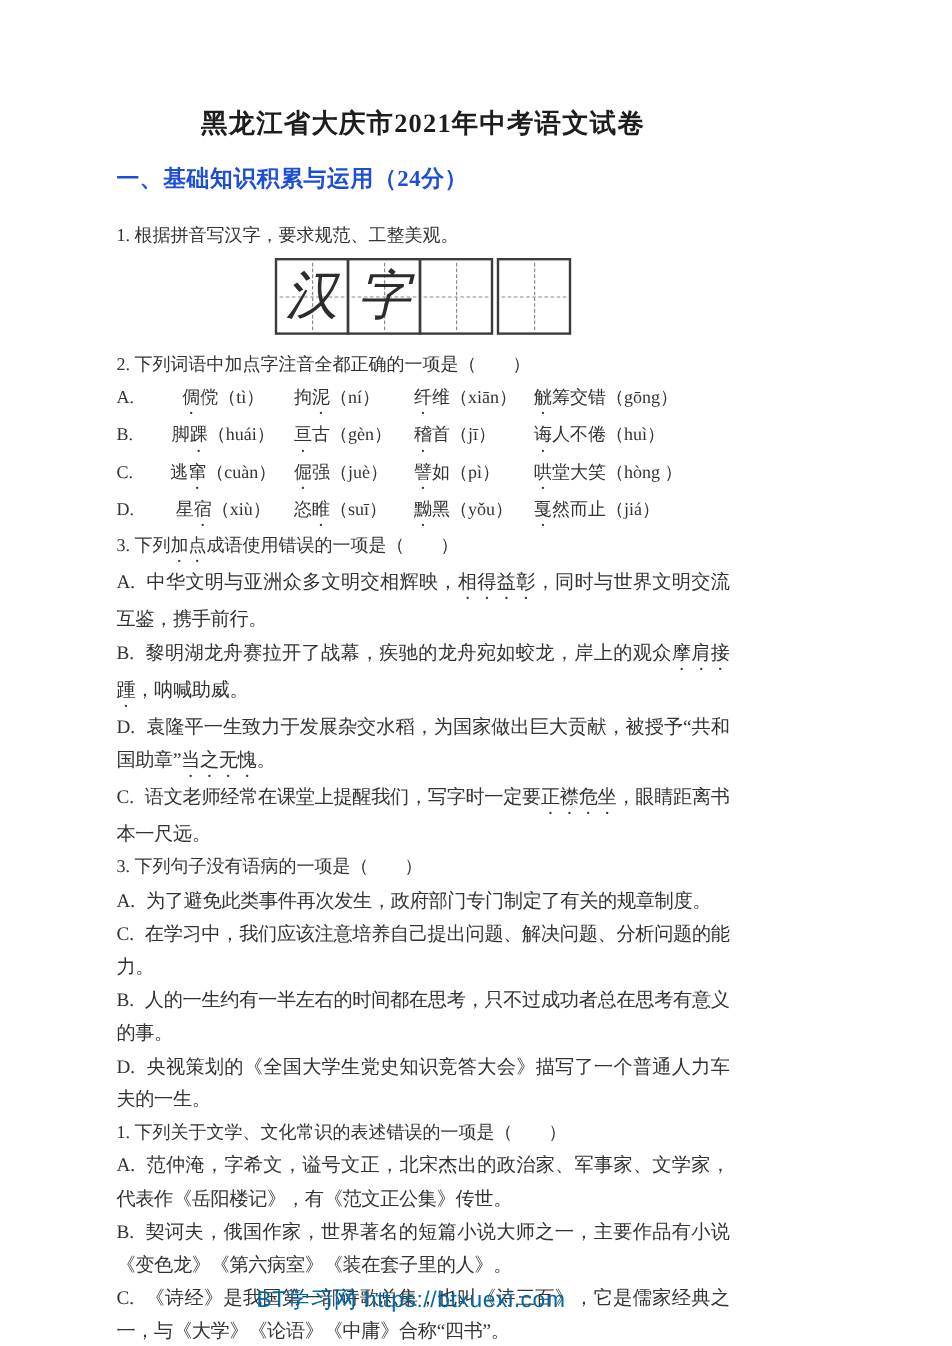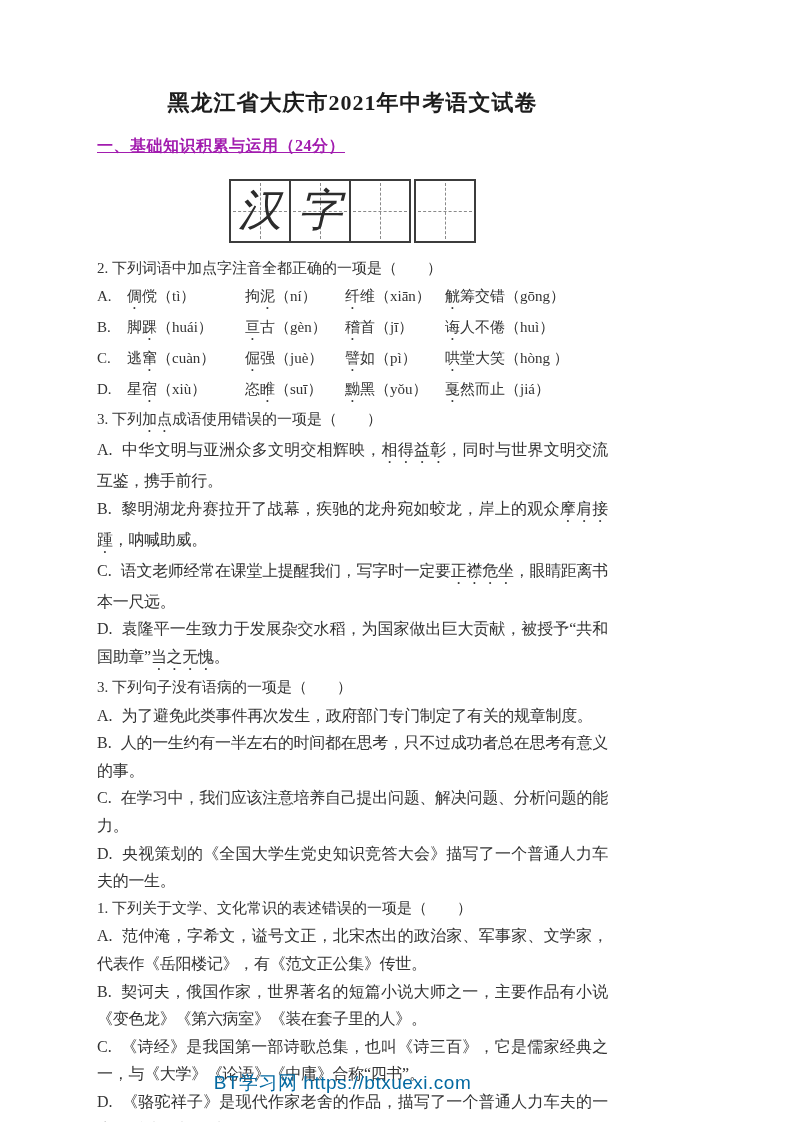--- a/index.html
+++ b/index.html
@@ -8,21 +8,21 @@
     background:#fff;overflow:hidden;
     padding:88px 93px 0 97px;
     font-family:"Liberation Serif","DejaVu Serif",serif;
     color:#333;
   }
   h1.title{
     font-size:22px;line-height:1.35;text-align:center;font-weight:bold;
     color:#1d1d1d;margin:0 0 18px 0;letter-spacing:1px;
   }
   h2.section{
-    font-size:16px;font-weight:bold;color:#a21caf;margin:0 0 22px 0;letter-spacing:.5px;text-decoration:underline;
+    font-size:19px;font-weight:bold;color:#1d4ed8;margin:0 0 22px 0;letter-spacing:.5px;
   }
   p{margin:0;}
   .stem1{font-size:15px;line-height:26px;margin-bottom:5px;color:#333;}
   .passage{
     font-size:16px;line-height:36px;text-indent:2.2em;text-align:justify;
     font-style:italic;letter-spacing:-0.3px;color:#383838;
   }
   
   .hgrid{display:flex;width:max-content;margin:5px auto 12px auto;}
   .gcell{
@@ -38,21 +38,21 @@
   .qarea .stem{font-size:15px;line-height:27.6px;color:#333;}
   .opt{
     font-size:16px;line-height:27.6px;text-align:justify;color:#333;
     letter-spacing:-0.3px;
   }
   .opt .lbl{margin-right:9px;letter-spacing:0;}
   
   .wrow{display:flex;font-size:15px;line-height:28.6px;color:#333;}
   .wrow .lbl{width:30px;flex:0 0 auto;}
   .wrow .word{flex:0 0 auto;}
-  .wrow .word.c0{width:118px;}
+  .wrow .word.c0{width:118px;text-align:center;}
   .wrow .word.c1{width:100px;}
   .wrow .word.c2{width:100px;}
   
   .dotted{
     -webkit-text-emphasis:filled dot #3a3a3a;
     -webkit-text-emphasis-position:under left;
     text-emphasis:filled dot #3a3a3a;
     text-emphasis-position:under left;
   }
   .footer{
@@ -63,20 +63,21 @@
 </style>
 </head>
 <body>
 
 <div class="sheet">
 
   <h1 class="title">黑龙江省大庆市2021年中考语文试卷</h1>
 
   <h2 class="section">一、基础知识积累与运用（24分）</h2>
 
+  <p class="stem1">1. 根据拼音写汉字，要求规范、工整美观。</p>
 
 
   <div class="hgrid" id="hgrid">
       <div class="gcell">
         <span class="gchar">汉</span>
       </div>
       <div class="gcell">
         <span class="gchar">字</span>
       </div>
       <div class="gcell"></div>
@@ -112,28 +113,28 @@
           <span class="word c0">星<span class="dotted">宿</span>（xiù）</span>
           <span class="word c1">恣<span class="dotted">睢</span>（suī）</span>
           <span class="word c2"><span class="dotted">黝</span>黑（yǒu）</span>
           <span class="word c3"><span class="dotted">戛</span>然而止（jiá）</span>
         </p>
       </section>
     <section>
         <p class="stem">3. 下列<span class="dotted">加点</span>成语使用错误的一项是（　　）</p>
         <p class="opt"><span class="lbl">A.</span><span>中华文明与亚洲众多文明交相辉映，<span class="dotted">相得益彰</span>，同时与世界文明交流互鉴，携手前行。</span></p>
         <p class="opt"><span class="lbl">B.</span><span>黎明湖龙舟赛拉开了战幕，疾驰的龙舟宛如蛟龙，岸上的观众<span class="dotted">摩肩接踵</span>，呐喊助威。</span></p>
+        <p class="opt"><span class="lbl">D.</span><span>袁隆平一生致力于发展杂交水稻，为国家做出巨大贡献，被授予“共和国助章”<span class="dotted">当之无愧</span>。</span></p>
         <p class="opt"><span class="lbl">C.</span><span>语文老师经常在课堂上提醒我们，写字时一定要<span class="dotted">正襟危坐</span>，眼睛距离书本一尺远。</span></p>
-        <p class="opt"><span class="lbl">D.</span><span>袁隆平一生致力于发展杂交水稻，为国家做出巨大贡献，被授予“共和国助章”<span class="dotted">当之无愧</span>。</span></p>
       </section>
     <section>
         <p class="stem">3. 下列句子没有语病的一项是（　　）</p>
         <p class="opt"><span class="lbl">A.</span><span>为了避免此类事件再次发生，政府部门专门制定了有关的规章制度。</span></p>
+        <p class="opt"><span class="lbl">C.</span><span>在学习中，我们应该注意培养自己提出问题、解决问题、分析问题的能力。</span></p>
         <p class="opt"><span class="lbl">B.</span><span>人的一生约有一半左右的时间都在思考，只不过成功者总在思考有意义的事。</span></p>
-        <p class="opt"><span class="lbl">C.</span><span>在学习中，我们应该注意培养自己提出问题、解决问题、分析问题的能力。</span></p>
         <p class="opt"><span class="lbl">D.</span><span>央视策划的《全国大学生党史知识竞答大会》描写了一个普通人力车夫的一生。</span></p>
       </section>
     <section>
         <p class="stem">1. 下列关于文学、文化常识的表述错误的一项是（　　）</p>
         <p class="opt"><span class="lbl">A.</span><span>范仲淹，字希文，谥号文正，北宋杰出的政治家、军事家、文学家，代表作《岳阳楼记》，有《范文正公集》传世。</span></p>
         <p class="opt"><span class="lbl">B.</span><span>契诃夫，俄国作家，世界著名的短篇小说大师之一，主要作品有小说《变色龙》《第六病室》《装在套子里的人》。</span></p>
         <p class="opt"><span class="lbl">C.</span><span>《诗经》是我国第一部诗歌总集，也叫《诗三百》，它是儒家经典之一，与《大学》《论语》《中庸》合称“四书”。</span></p>
         <p class="opt"><span class="lbl">D.</span><span>《骆驼祥子》是现代作家老舍的作品，描写了一个普通人力车夫的一生，反映了老舍对</span></p>
       </section>
   </div>

